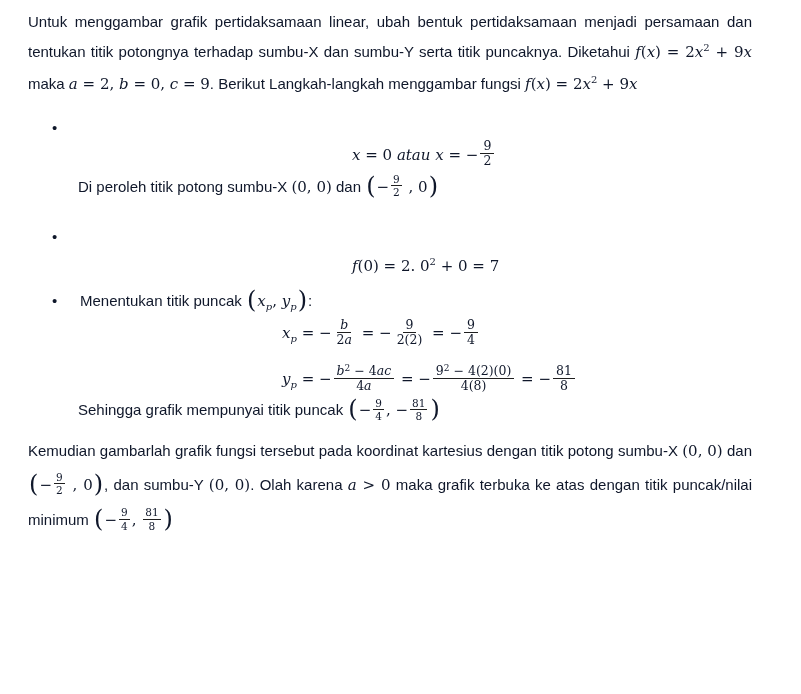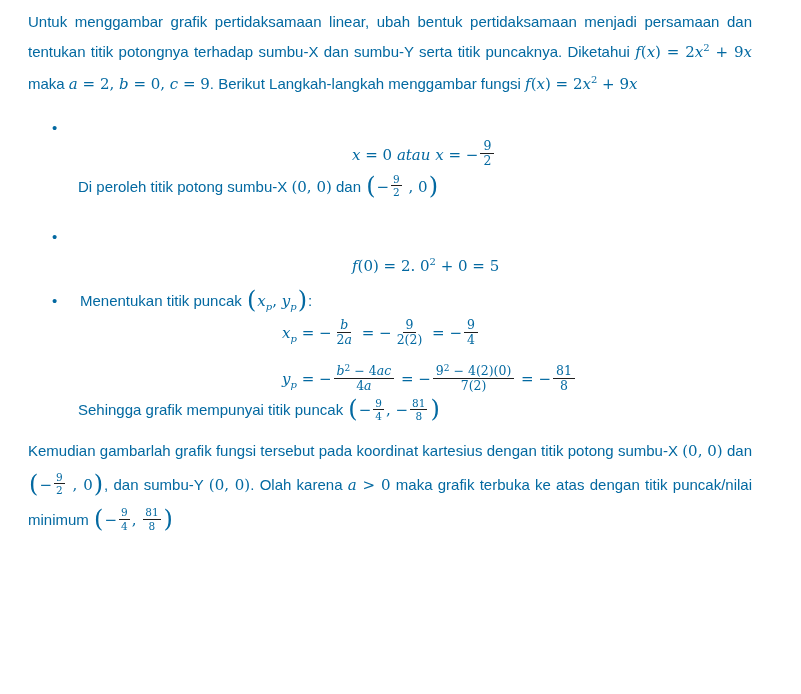--- a/index.html
+++ b/index.html
@@ -1,21 +1,21 @@
 <!DOCTYPE html>
 <html><head>
 <meta charset="utf-8">
 <style>
   html, body { margin:0; padding:0; background:#ffffff; }
   body { width:801px; height:694px; overflow:hidden; }
   .doc {
     box-sizing:border-box; width:778px; height:694px;
     padding:7px 26px 0 28px;
     font-family:"Liberation Sans", sans-serif;
-    font-size:15px; color:#0369a1;
+    font-size:15px; color:#0f172a;
   }
   
   .txt { font-family:"Liberation Sans", sans-serif; }
   .mi  { font-family:"DejaVu Serif", serif; font-style:italic; }
   .mn  { font-family:"DejaVu Serif", serif; }
   .msup{ font-family:"DejaVu Serif", serif; font-size:10px; position:relative; top:-6px; }
   .msub{ font-family:"DejaVu Serif", serif; font-style:italic; font-size:10px; position:relative; top:4px; }
   .mbig{ font-family:"DejaVu Serif", serif; font-size:24px; font-weight:300;
          vertical-align:middle; position:relative; top:-2px; padding:0 1px; }
   
@@ -68,21 +68,21 @@
 
   <div class="caption" id="caption1"><span class="txt">Di peroleh titik potong sumbu-X </span><span class="mn">(0, 0)</span><span class="txt"> dan </span><span class="mbig">(</span><span class="mn">−</span><span class="frac">
         <span class="fnum"><span class="mn">9</span></span>
         <span class="fden"><span class="mn">2</span></span>
       </span><span class="mn"> , 0</span><span class="mbig">)</span></div>
 
   <div class="bullet-line" id="bullet2">
     <span class="bullet-marker">•</span>
   </div>
 
-  <div class="eq" id="eq4"><span class="mi">f</span><span class="mn">(0) = 2. 0</span><span class="msup">2</span><span class="mn"> + 0 = 5</span></div>
+  <div class="eq" id="eq4"><span class="mi">f</span><span class="mn">(0) = 2. 0</span><span class="msup">2</span><span class="mn"> + 0 = 7</span></div>
 
 
   <div class="bullet-line" id="bullet3">
     <span class="bullet-marker">•</span>
     <span class="bullet-text"><span class="txt">Menentukan titik puncak </span><span class="mbig">(</span><span class="mi">x</span><span class="msub">p</span><span class="mn">, </span><span class="mi">y</span><span class="msub">p</span><span class="mbig">)</span><span class="txt">:</span></span>
   </div>
 
   <div class="eq-v" id="eq5"><span class="mi">x</span><span class="msub">p</span><span class="mn"> = −</span><span class="frac">
         <span class="fnum"><span class="mi">b</span></span>
         <span class="fden"><span class="mn">2</span><span class="mi">a</span></span>
@@ -91,21 +91,21 @@
         <span class="fden"><span class="mn">2(2)</span></span>
       </span><span class="mn"> = −</span><span class="frac">
         <span class="fnum"><span class="mn">9</span></span>
         <span class="fden"><span class="mn">4</span></span>
       </span></div>
   <div class="eq-v" id="eq6"><span class="mi">y</span><span class="msub">p</span><span class="mn"> = −</span><span class="frac">
         <span class="fnum"><span class="mi">b</span><span class="msup">2</span><span class="mn"> − 4</span><span class="mi">ac</span></span>
         <span class="fden"><span class="mn">4</span><span class="mi">a</span></span>
       </span><span class="mn"> = −</span><span class="frac">
         <span class="fnum"><span class="mn">9</span><span class="msup">2</span><span class="mn"> − 4(2)(0)</span></span>
-        <span class="fden"><span class="mn">7(2)</span></span>
+        <span class="fden"><span class="mn">4(8)</span></span>
       </span><span class="mn"> = −</span><span class="frac">
         <span class="fnum"><span class="mn">81</span></span>
         <span class="fden"><span class="mn">8</span></span>
       </span></div>
 
   <div class="caption" id="caption3"><span class="txt">Sehingga grafik mempunyai titik puncak </span><span class="mbig">(</span><span class="mn">−</span><span class="frac">
         <span class="fnum"><span class="mn">9</span></span>
         <span class="fden"><span class="mn">4</span></span>
       </span><span class="mn">, −</span><span class="frac">
         <span class="fnum"><span class="mn">81</span></span>

